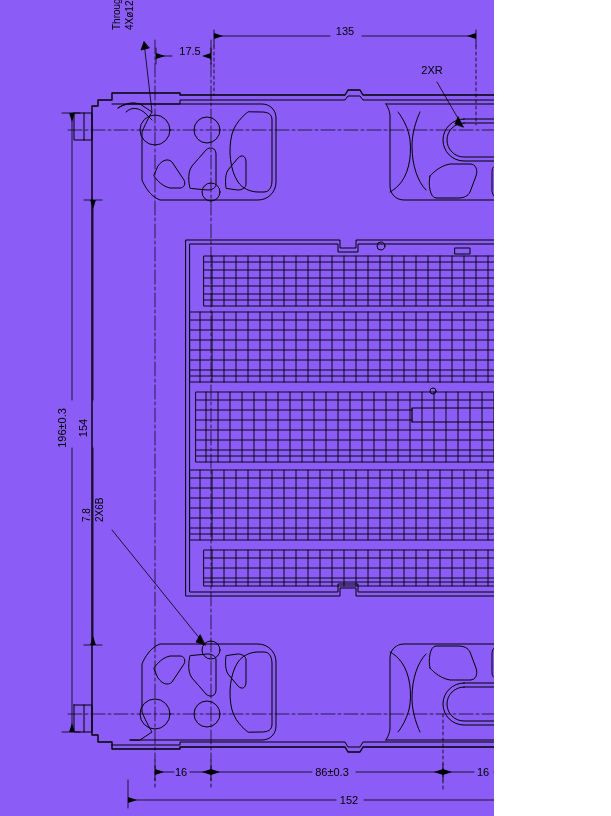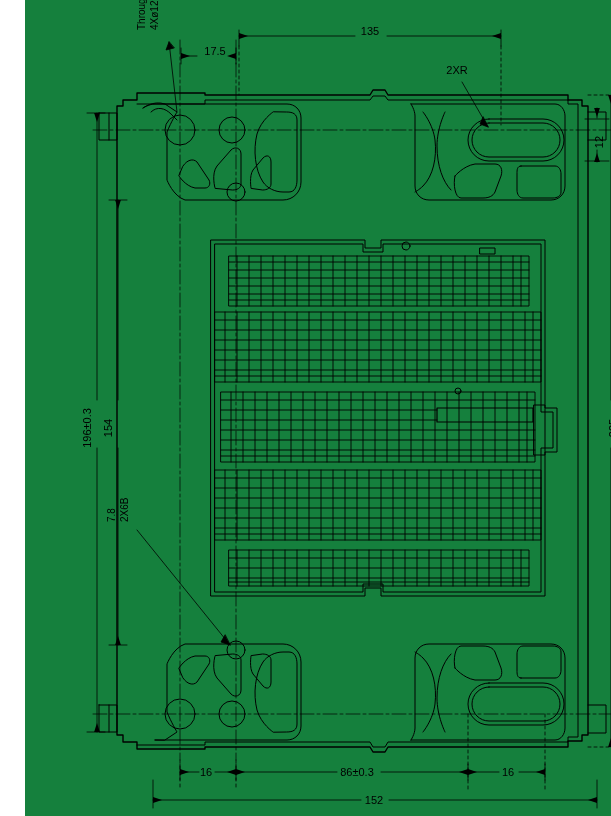--- a/index.html
+++ b/index.html
@@ -5,25 +5,24 @@
   html, body {
     margin: 0;
     padding: 0;
     background: #ffffff;
   }
   body {
     font-family: "Liberation Sans", sans-serif;
   }
   #sheet {
     position: relative;
-    width: 586px;
+    width: 494px;
     height: 816px;
-    background: #15803d;
+    background: #8b5cf6;
     overflow: hidden;
-    margin-left: 25px;
   }
   #drawing-svg {
     position: absolute;
     left: 0;
     top: 0;
   }
   .dim-text {
     font-family: "Liberation Sans", sans-serif;
     font-size: 11px;
     fill: #000000;

